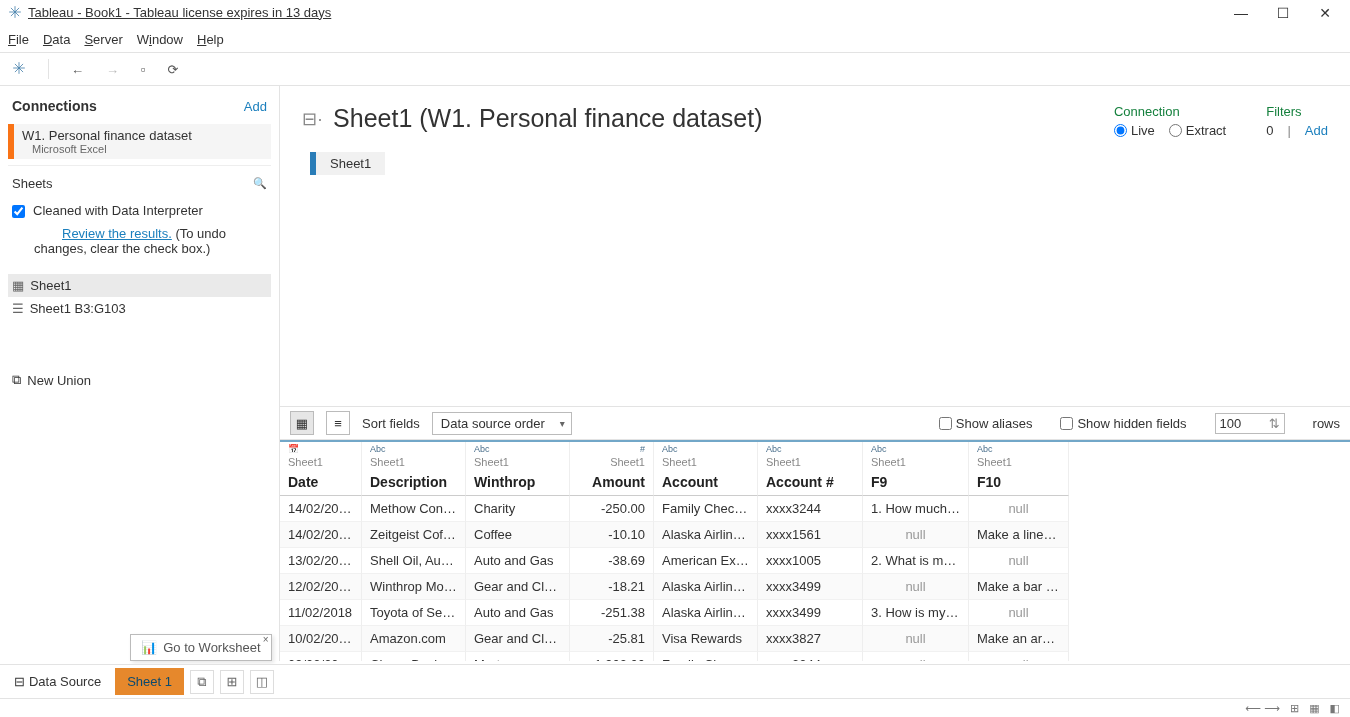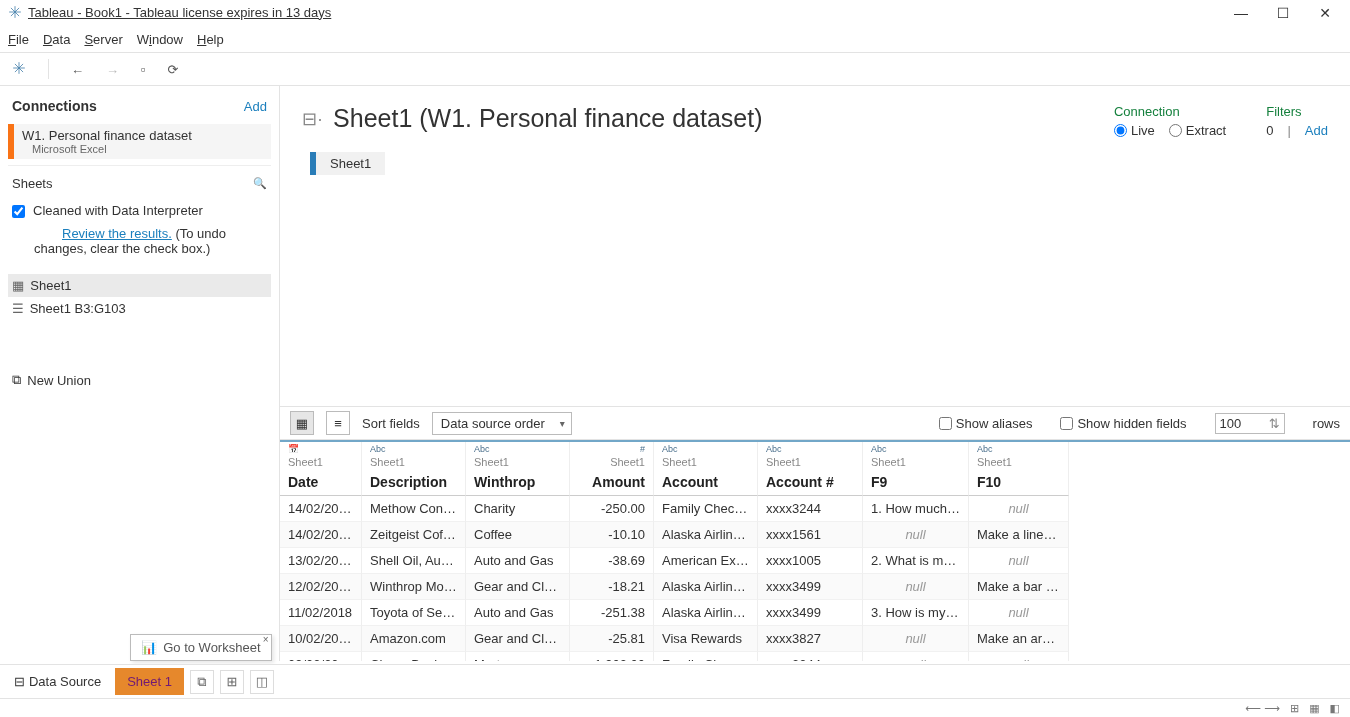--- a/index.html
+++ b/index.html
@@ -67,25 +67,25 @@
 .data-grid { flex: 1; overflow: auto; background: #fff; }
 .dg-header-row, .dg-meta-row, .dg-label-row, .dg-data-row { display: flex; }
 .dg-cell { border-right: 1px solid #eee; border-bottom: 1px solid #f1f1f1; padding: 5px 8px; overflow: hidden; text-overflow: ellipsis; white-space: nowrap; font-size: 13px; }
 .c0 { width: 82px; } .c1 { width: 104px; } .c2 { width: 104px; } .c3 { width: 84px; text-align: right; }
 .c4 { width: 104px; } .c5 { width: 105px; } .c6 { width: 106px; } .c7 { width: 100px; }
 .dg-header-row { border-top: 2px solid #72a7c8; }
 .dg-header-row .dg-cell { font-size: 9px; color: #4a6f8c; padding: 2px 8px; border-bottom: none; }
 .dg-meta-row .dg-cell { font-size: 11px; color: #888; padding: 0 8px 1px; border-bottom: none; }
 .dg-label-row .dg-cell { font-size: 14px; font-weight: 600; color: #222; border-bottom: 1px solid #ccc; }
 .dg-data-row:nth-child(odd) .dg-cell { background: #fafafa; }
-.null { color: #999; font-style: italic; text-align: center; }
+.null { color: #999; text-align: center; }
 
 .bottom-tabs { position: absolute; left: 0; right: 0; bottom: 19px; height: 34px; border-top: 1px solid #e3e3e3; display: flex; align-items: center; padding: 0 6px; gap: 6px; background: #fff; }
 .bt-ds { padding: 4px 8px; cursor: pointer; display: flex; align-items: center; gap: 4px; }
-.bt-sheet { background: #e6882c; color: #701a75; padding: 6px 12px; cursor: pointer; }
+.bt-sheet { background: #e6882c; color: #0c4a6e; padding: 6px 12px; cursor: pointer; }
 .bt-ic { width: 24px; height: 24px; display: flex; align-items: center; justify-content: center; border: 1px solid #ddd; cursor: pointer; color: #666; }
 .go-ws { position: absolute; bottom: 56px; left: 130px; background: #fff; border: 1px solid #bbb; padding: 5px 10px; display: flex; gap: 6px; align-items: center; font-size: 13px; color: #555; box-shadow: 2px 2px 4px rgba(0,0,0,.1); }
 .go-ws .close { position: absolute; top: -1px; right: 2px; font-size: 10px; color: #666; cursor: pointer; }
 
 .statusbar { position: absolute; left: 0; right: 0; bottom: 0; height: 19px; border-top: 1px solid #e3e3e3; display: flex; align-items: center; justify-content: flex-end; padding: 0 10px; gap: 10px; color: #777; font-size: 11px; background: #fff; }
 
 svg.app-ic { width: 14px; height: 14px; }
 </style>
 </head>
 <body>

